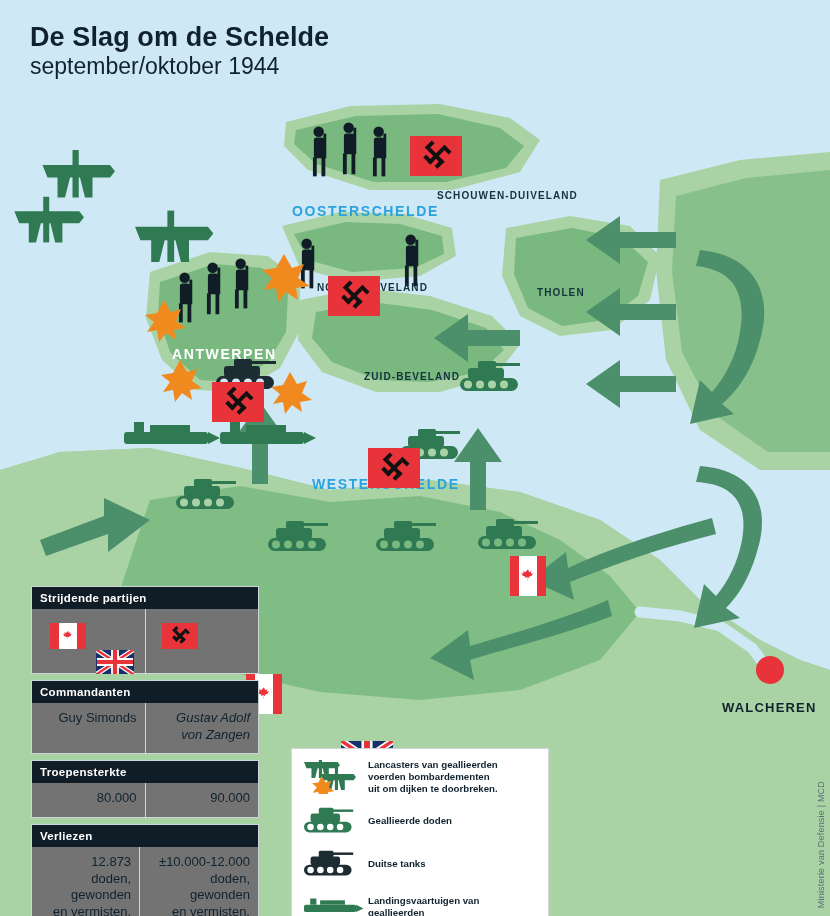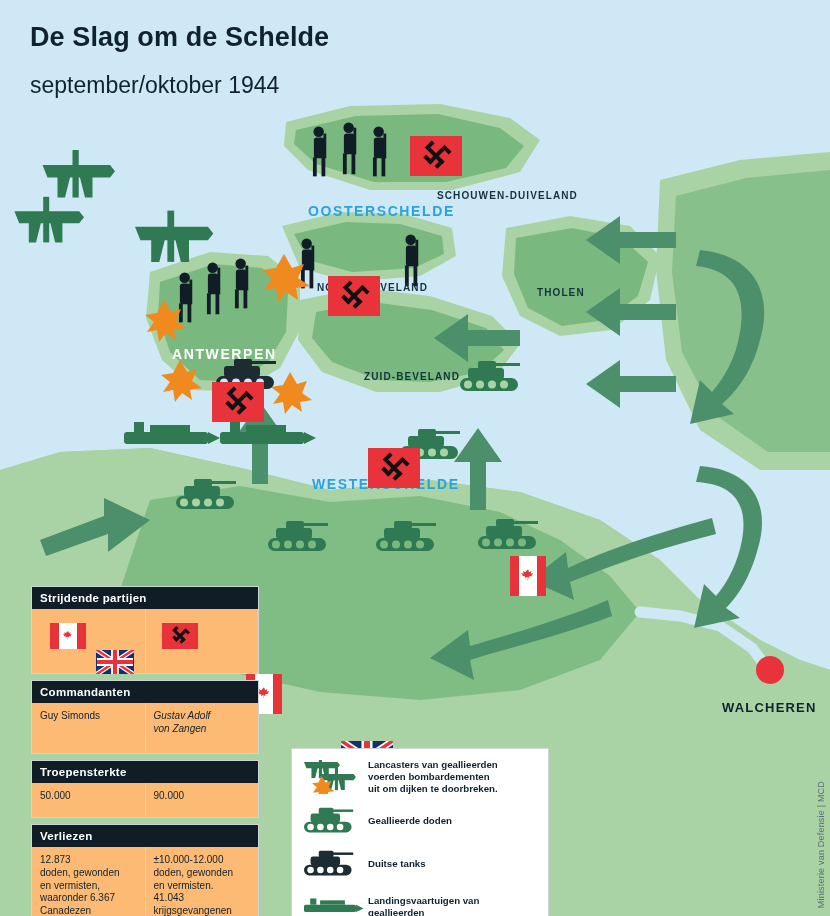--- a/index.html
+++ b/index.html
@@ -8,21 +8,21 @@
     background:#cfe8f5;
     font-family:"Liberation Sans", sans-serif;
     color:#13232e;
   }
   .stage{position:absolute;left:0;top:0;width:830px;height:916px;}
   svg.mapsvg{position:absolute;left:0;top:0;width:830px;height:916px;}
 
   
   .title-block{position:absolute;left:30px;top:22px;}
   .title-main{font-size:27px;font-weight:bold;letter-spacing:.1px;color:#10222e;line-height:1.15;}
-  .title-sub{font-size:23px;font-weight:normal;color:#10222e;line-height:1.2;margin-top:19px;}
+  .title-sub{font-size:23px;font-weight:normal;color:#10222e;line-height:1.2;margin-top:0;}
 
   
   .lbl{position:absolute;font-size:10px;font-weight:bold;letter-spacing:1.1px;white-space:nowrap;}
   .lbl.sea{color:#2aa3dd;font-size:14px;letter-spacing:1.6px;}
   .lbl.land{color:#15323f;}
   .lbl.region{color:#ffffff;font-size:21px;letter-spacing:7px;font-weight:normal;}
   .lbl.city{color:#10222e;font-size:13px;letter-spacing:1.2px;font-weight:bold;}
 
   
   .flag{position:absolute;box-shadow:0 0 0 0 rgba(0,0,0,0);}
@@ -33,24 +33,24 @@
   .swas i{position:absolute;background:#111;}
   .flag-ca{background:#ffffff;position:relative;overflow:hidden;}
   .flag-ca .bar{position:absolute;top:0;bottom:0;width:25%;background:#e8333a;}
   .flag-ca .bar.l{left:0;}
   .flag-ca .bar.r{right:0;}
   .leaf{position:absolute;left:50%;top:50%;transform:translate(-50%,-50%);}
   .flag-uk{background:#16306b;position:relative;overflow:hidden;}
 
   
   .panel{position:absolute;}
-  .tbl{width:226px;background:#fdba74;border:1px solid #cfd6d9;}
+  .tbl{width:226px;background:#737373;border:1px solid #cfd6d9;}
   .tbl .hdr{background:#111d26;color:#ffffff;font-size:11.5px;font-weight:bold;padding:5px 8px;letter-spacing:.3px;}
   .tbl .row{display:flex;}
-  .tbl .cell{flex:1;padding:7px 8px;font-size:10px;line-height:1.28;color:#10222e;border-right:1px solid #cfd6d9;}
+  .tbl .cell{flex:1;padding:7px 8px;font-size:13px;line-height:1.28;color:#10222e;border-right:1px solid #cfd6d9;text-align:right;}
   .tbl .cell:last-child{border-right:none;}
   .tbl .cell.tall{min-height:86px;}
   .tbl .cell.flagcell{min-height:40px;position:relative;}
   .spacer{height:6px;}
 
   
   .legend{position:absolute;left:291px;top:748px;width:236px;background:#ffffff;border:1px solid #cfd6d9;padding:10px 10px 12px 10px;}
   .legend .item{display:flex;align-items:center;margin-bottom:9px;}
   .legend .item:last-child{margin-bottom:0;}
   .legend .ico{width:66px;height:34px;flex:0 0 66px;position:relative;}
@@ -304,21 +304,21 @@
         <rect x="26" y="7" width="40" height="7"></rect>
       </g>
     </g>
   </svg>
 
   <div class="title-block">
     <div class="title-main">De Slag om de Schelde</div>
     <div class="title-sub">september/oktober 1944</div>
   </div>
 
-  <div class="lbl sea" style="left:308px;top:203px;">OOSTERSCHELDE</div>
+  <div class="lbl sea" style="left:292px;top:203px;">OOSTERSCHELDE</div>
   <div class="lbl sea" style="left:312px;top:476px;">WESTERSCHELDE</div>
   <div class="lbl land" style="left:437px;top:190px;">SCHOUWEN-DUIVELAND</div>
   <div class="lbl land" style="left:317px;top:282px;">NOORD-BEVELAND</div>
   <div class="lbl land" style="left:364px;top:371px;">ZUID-BEVELAND</div>
   <div class="lbl land" style="left:537px;top:287px;">THOLEN</div>
   <div class="lbl" style="left:172px;top:346px;color:#ffffff;font-size:14px;letter-spacing:1.6px;">ANTWERPEN</div>
   <div class="dot-antwerpen" style="left:756px;top:656px;"></div>
   <div class="lbl city" style="left:722px;top:700px;">WALCHEREN</div>
 
   <div class="flag flag-nazi" style="left:410px;top:136px;width:52px;height:40px;">
@@ -462,21 +462,21 @@
         <div class="cell" style="white-space:pre-line;min-height:36px;font-style:italic;">Gustav Adolf
 von Zangen</div>
       </div>
     </div>
 
     <div class="spacer"></div>
 
     <div class="tbl">
       <div class="hdr">Troepensterkte</div>
       <div class="row">
-        <div class="cell" style="min-height:20px;">50.000</div>
+        <div class="cell" style="min-height:20px;">80.000</div>
         <div class="cell" style="min-height:20px;">90.000</div>
       </div>
     </div>
 
     <div class="spacer"></div>
 
     <div class="tbl">
       <div class="hdr">Verliezen</div>
       <div class="row">
         <div class="cell tall" style="white-space:pre-line;">12.873

